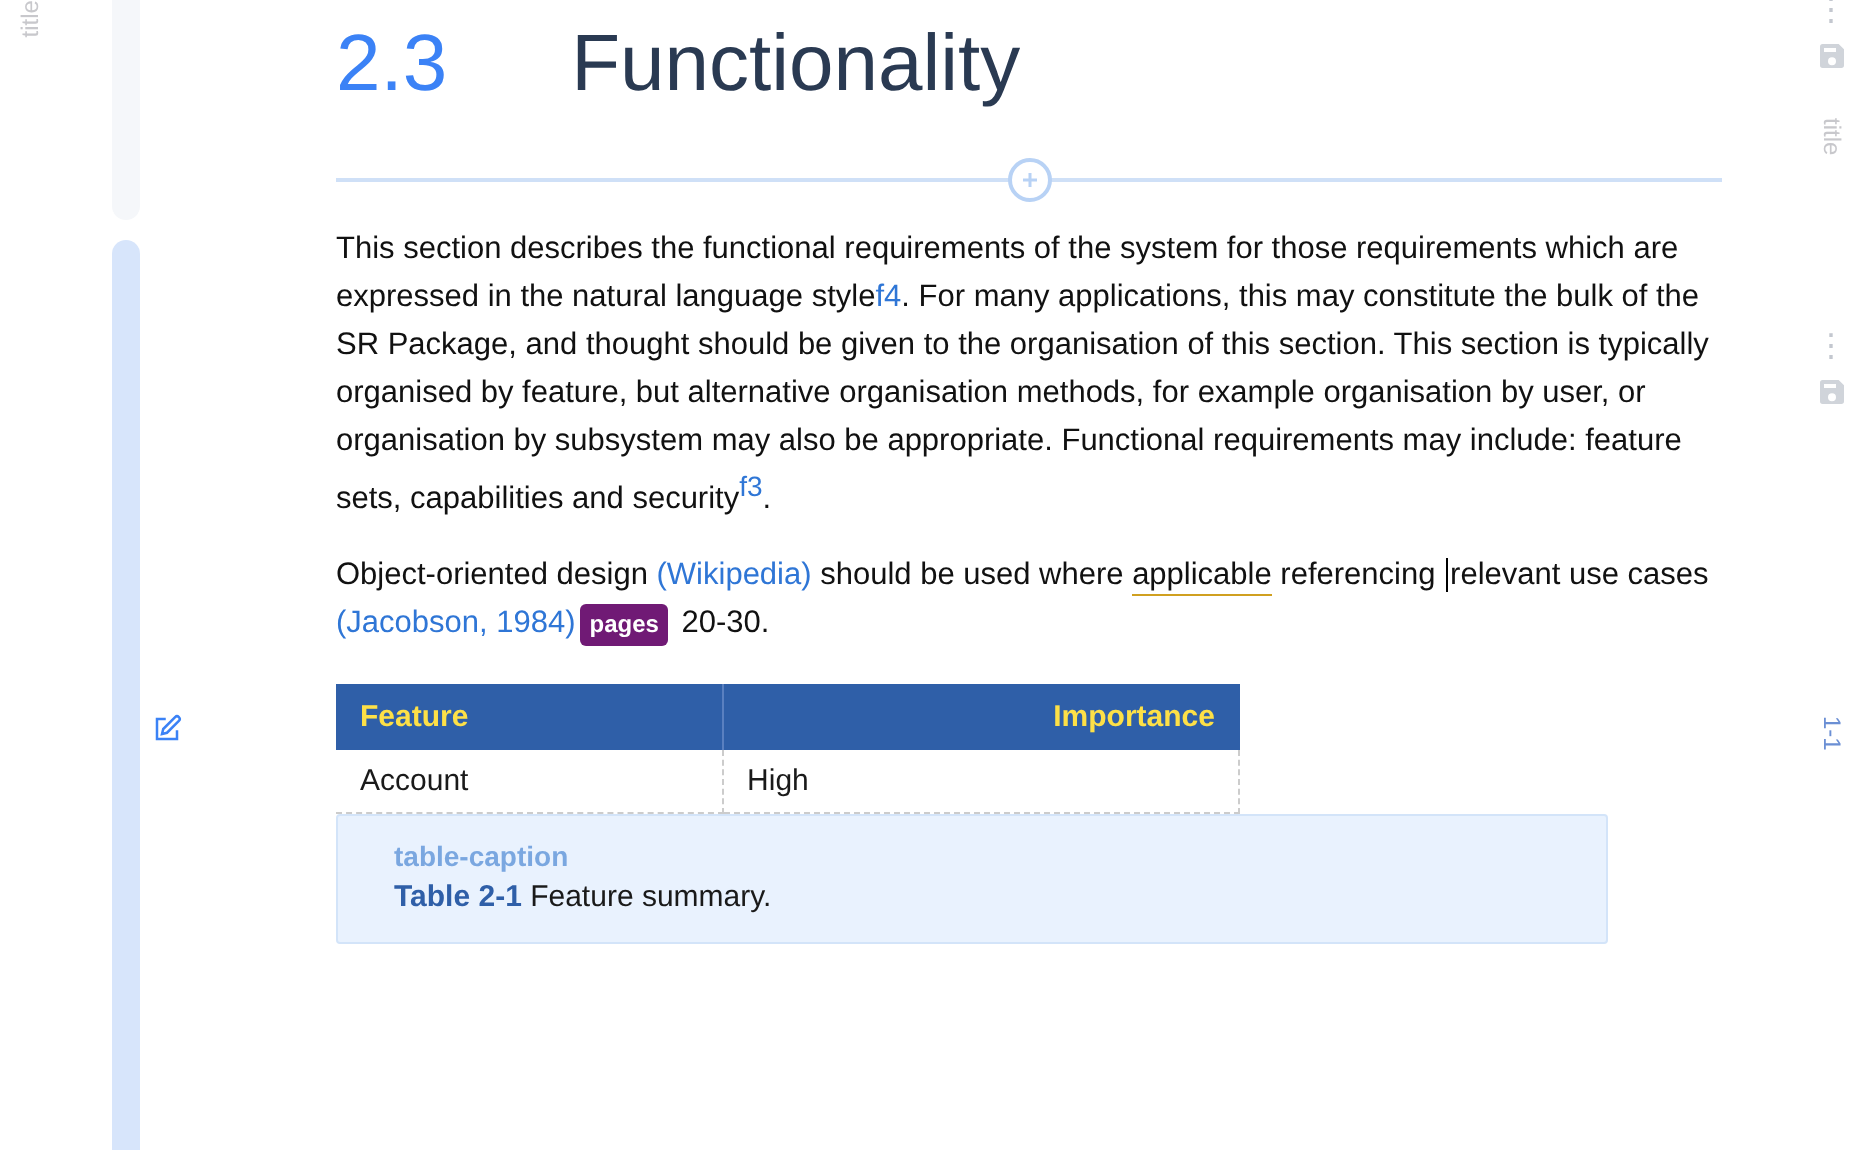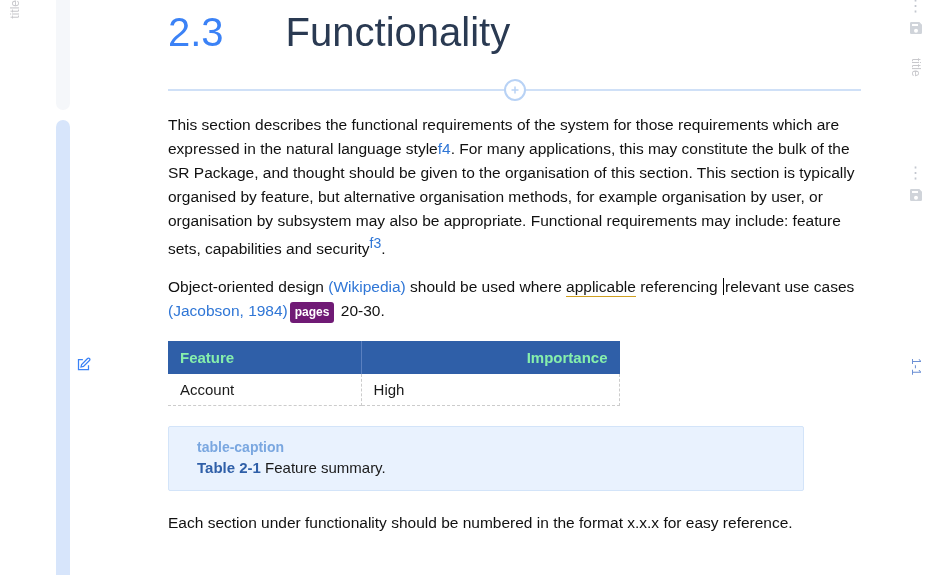--- a/index.html
+++ b/index.html
@@ -74,33 +74,33 @@
     display: inline-block; background:#701a75; color:#fff; font-size:12px; font-weight:600;
     border-radius:3px; padding: 1px 5px; margin: 0 2px;
   }
   .cursor-mark { border-left: 1px solid #000; margin: 0 1px; }
 
   
   table.feat {
     width: 452px; border-collapse: collapse; margin-top: 18px; font-size: 15px;
   }
   table.feat th {
-    background:#2f5fa8; color:#86efac; text-align:left; font-weight:600;
+    background:#2f5fa8; color:#fde047; text-align:left; font-weight:600;
     padding: 8px 12px; border-right: 1px solid #5a80c0;
   }
   table.feat th:last-child { border-right: none; text-align: right; }
   table.feat td {
     padding: 7px 12px; border-bottom: 1px dashed #ccc; border-right: 1px dashed #ccc;
   }
   table.feat td:last-child { border-right: 1px dashed #ccc; }
 
   
   .caption-box {
     background:#e9f2fe; border:1px solid #d3e4f9; border-radius:2px;
-    margin-top: 20px; width: 636px; padding: 12px 18px 14px 28px;
+    width: 636px; padding: 12px 18px 14px 28px;
   }
   .caption-label { color:#7aa7e0; font-weight:600; font-size:14px; }
   .caption-line  { font-size:15px; margin-top:4px; }
   .caption-line b { color:#2f5fa8; font-weight:600; }
 
   .trail { margin-top: 20px; font-size:15.5px; }
 
   
   .right-gutter {
     width: 30px; flex: 0 0 30px; display:flex; flex-direction:column; align-items:center;
@@ -174,21 +174,20 @@
         </tbody>
       </table>
 
       <div class="caption-box">
         <div class="caption-label">table-caption</div>
         <div class="caption-line">
           <b>Table 2-1</b><span> Feature summary.</span>
         </div>
       </div>
 
-      <p class="body trail">Each section under functionality should be numbered in the format x.x.x for easy reference.</p>
 
     </div>
   </div>
 
   <div class="right-gutter">
     <div class="right-labels-stack">
       <span class="dots">⋮</span>
       <span class="disk-icon">
         <svg width="16" height="16" viewBox="0 0 24 24" fill="currentColor">
             <path d="M17 3H5a2 2 0 0 0-2 2v14a2 2 0 0 0 2 2h14a2 2 0 0 0 2-2V7l-4-4zM12 19a3 3 0 1 1 0-6 3 3 0 0 1 0 6zm3-10H6V6h9v3z"></path>

